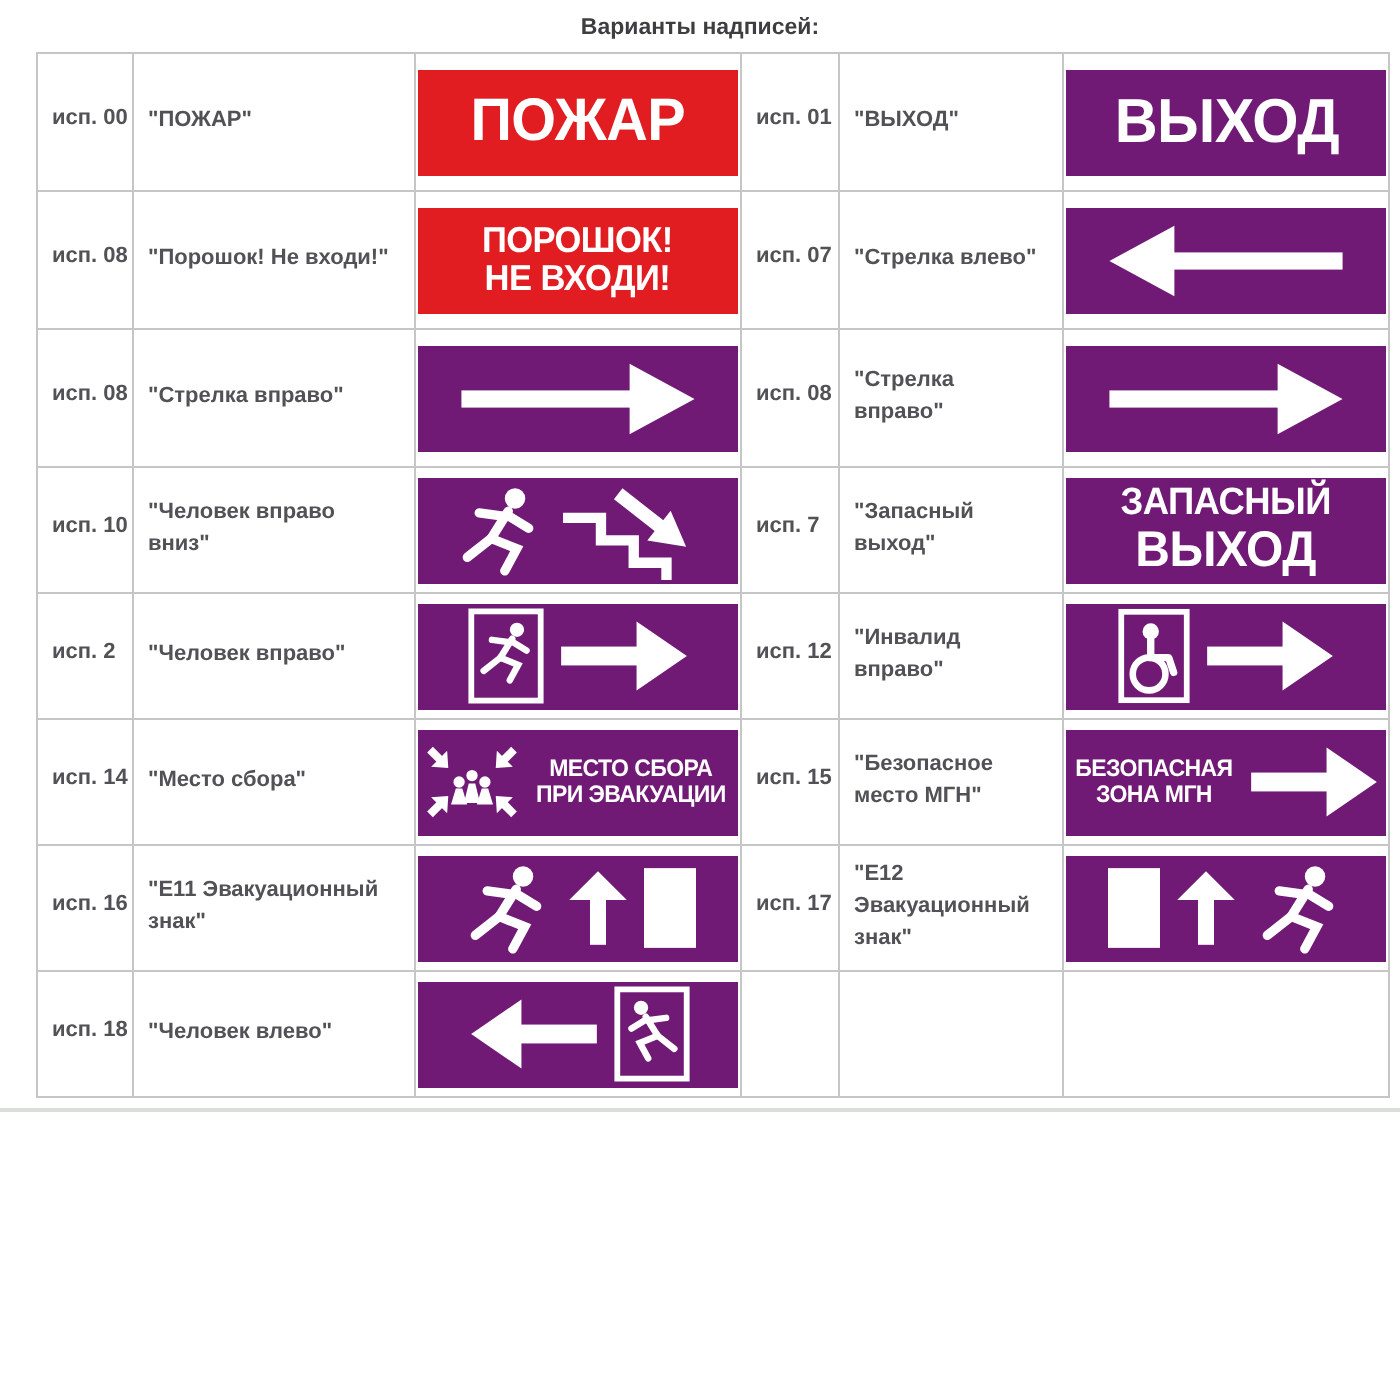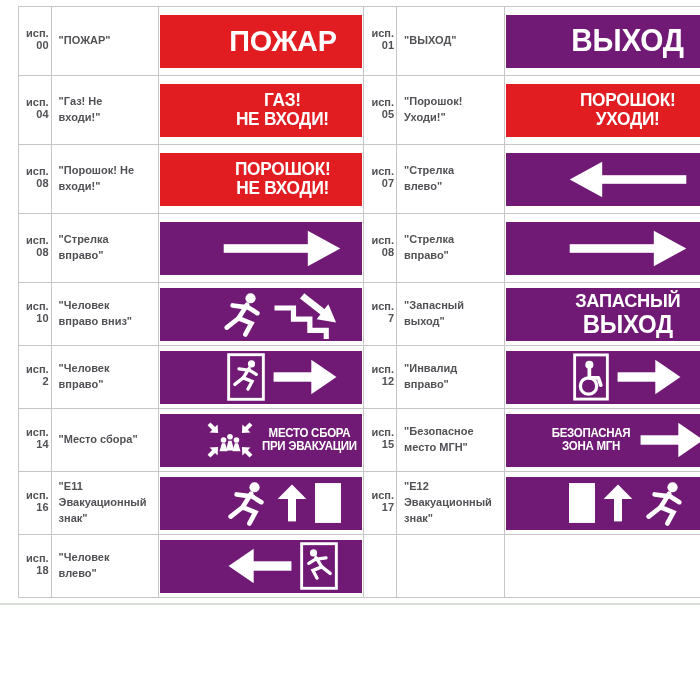--- a/index.html
+++ b/index.html
@@ -1,37 +1,38 @@
 <!DOCTYPE html>
 <html><head>
 <meta charset="utf-8">
 <style>
   html,body{margin:0;padding:0;background:#fff;}
   body{width:700px;height:700px;font-family:"Liberation Sans",sans-serif;overflow:hidden;}
   .title{text-align:center;font-size:11.5px;font-weight:bold;color:#3e3e40;padding-top:8px;}
   table.variants{border-collapse:collapse;margin:6px 0 0 18px;table-layout:fixed;}
   td{border:1px solid #c6c6c6;vertical-align:middle;overflow:hidden;}
   tr.tall{height:69px;} tr.short{height:63px;}
-  td.code{font-size:11px;font-weight:bold;color:#515156;padding:0 2px 4px 7px;text-align:right;}
+  td.code{font-size:11px;font-weight:bold;color:#515156;padding:0 2px 4px 7px;}
   td.desc{font-size:11px;font-weight:bold;color:#515156;padding:0 12px 0 7px;line-height:1.45;}
   td.signcell{text-align:center;}
   .sign{display:inline-flex;align-items:center;justify-content:center;gap:7px;
-        width:160px;height:53px;vertical-align:middle;padding-left:42px;}
+        width:160px;height:53px;vertical-align:middle;}
   .sign.red{background:#e11d22;} .sign.green{background:#701a75;}
   .txt{display:flex;flex-direction:column;align-items:center;justify-content:center;
        color:#fff;font-weight:bold;letter-spacing:-0.3px;transform:scaleX(0.96);}
   .line{line-height:1.06;white-space:nowrap;}
   .ic{display:inline-flex;align-items:center;justify-content:center;}
   .ic svg{display:block;}
   .bottom-divider{width:700px;height:2px;background:#d9ded9;margin-top:5px;}
 </style>
 </head>
 <body>
 
 <div class="page">
+  <div class="title">Варианты надписей:</div>
   <table class="variants">
     <colgroup>
       <col style="width:48px">
         <col style="width:141px">
         <col style="width:161px">
       <col style="width:49px">
         <col style="width:112px">
         <col style="width:157px">
     </colgroup>
     <tbody id="tbody">
@@ -45,38 +46,20 @@
             </div></td>
           <td class="code">исп. 01</td>
           <td class="desc">"ВЫХОД"</td>
           <td class="signcell"><div class="sign green">
               <span class="txt">
                 <span class="line" style="font-size: 31px;">ВЫХОД</span>
               </span>
             </div></td>
         </tr>
         <tr class="tall">
-          <td class="code">исп. 04</td>
-          <td class="desc">"Газ! Не входи!"</td>
-          <td class="signcell"><div class="sign red">
-              <span class="txt">
-                <span class="line" style="font-size: 18px;">ГАЗ!</span>
-                <span class="line" style="font-size: 18px;">НЕ ВХОДИ!</span>
-              </span>
-            </div></td>
-          <td class="code">исп. 05</td>
-          <td class="desc">"Порошок! Уходи!"</td>
-          <td class="signcell"><div class="sign red">
-              <span class="txt">
-                <span class="line" style="font-size: 18px;">ПОРОШОК!</span>
-                <span class="line" style="font-size: 18px;">УХОДИ!</span>
-              </span>
-            </div></td>
-        </tr>
-        <tr class="tall">
           <td class="code">исп. 08</td>
           <td class="desc">"Порошок! Не входи!"</td>
           <td class="signcell"><div class="sign red">
               <span class="txt">
                 <span class="line" style="font-size: 18px;">ПОРОШОК!</span>
                 <span class="line" style="font-size: 18px;">НЕ ВХОДИ!</span>
               </span>
             </div></td>
           <td class="code">исп. 07</td>
           <td class="desc">"Стрелка влево"</td>

